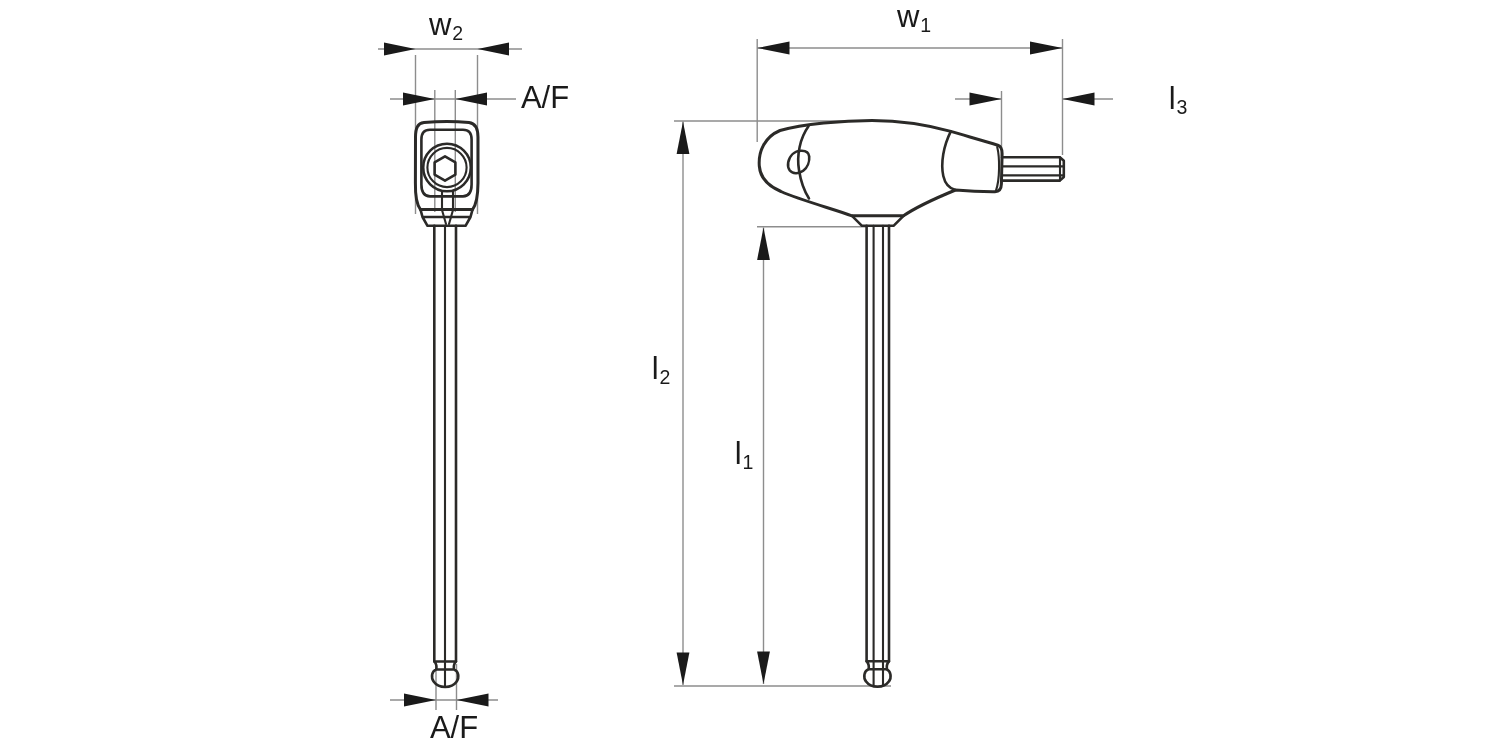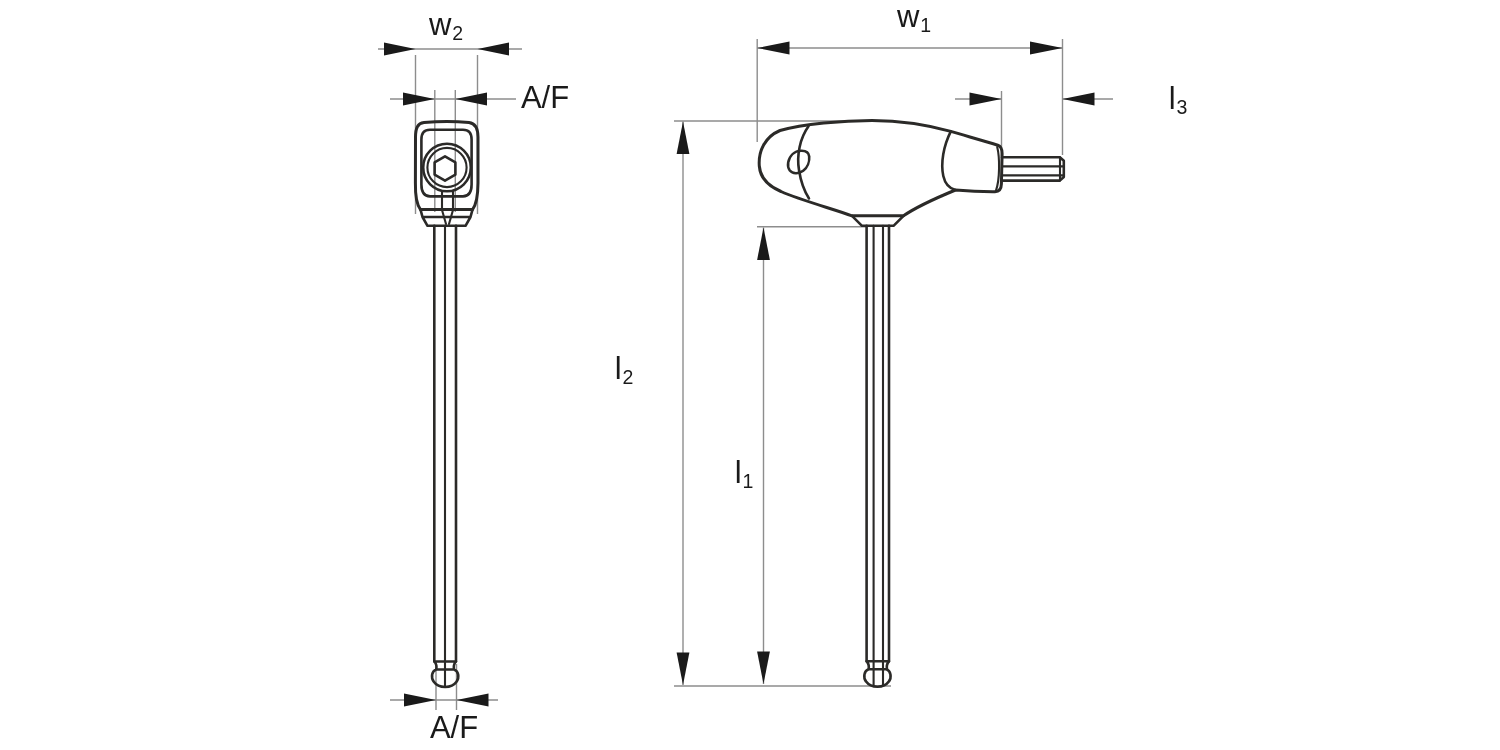--- a/index.html
+++ b/index.html
@@ -175,17 +175,17 @@
   <div class="dim-label" style="left:446px;top:24px"><span>w</span><span class="sub">2</span></div>
 
   <div class="dim-label" style="left:545px;top:97px"><span>A/F</span></div>
 
   <div class="dim-label" style="left:454px;top:727px"><span>A/F</span></div>
 
   <div class="dim-label" style="left:914px;top:16px"><span>w</span><span class="sub">1</span></div>
 
   <div class="dim-label" style="left:1178px;top:98px"><span>l</span><span class="sub">3</span></div>
 
-  <div class="dim-label" style="left:624px;top:368px"><span>l</span><span class="sub">2</span></div>
+  <div class="dim-label" style="left:661px;top:368px"><span>l</span><span class="sub">2</span></div>
 
-  <div class="dim-label" style="left:744px;top:472px"><span>l</span><span class="sub">1</span></div>
+  <div class="dim-label" style="left:744px;top:453px"><span>l</span><span class="sub">1</span></div>
 
 </div>
 
 </body></html>

